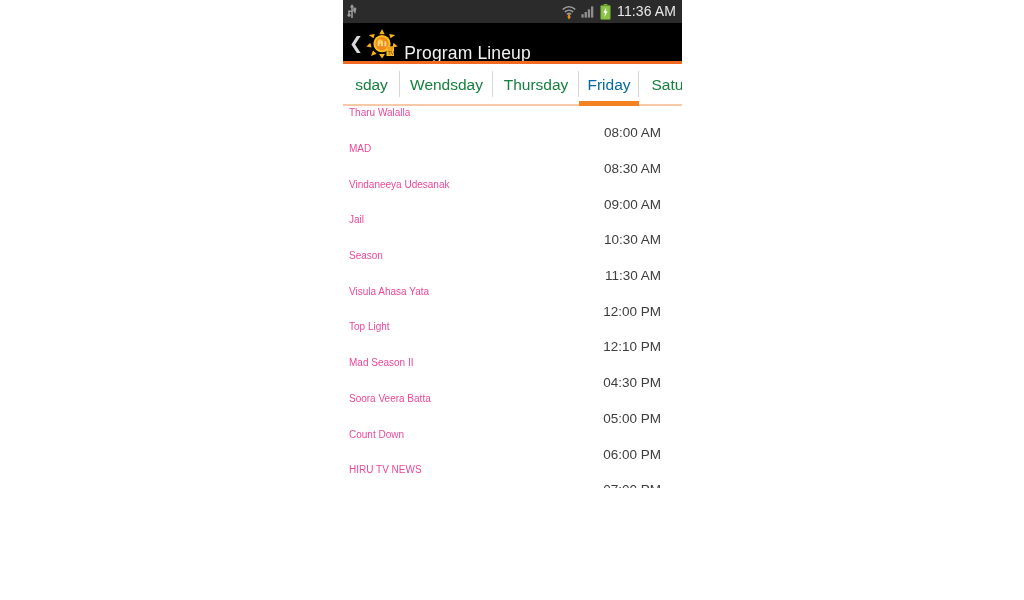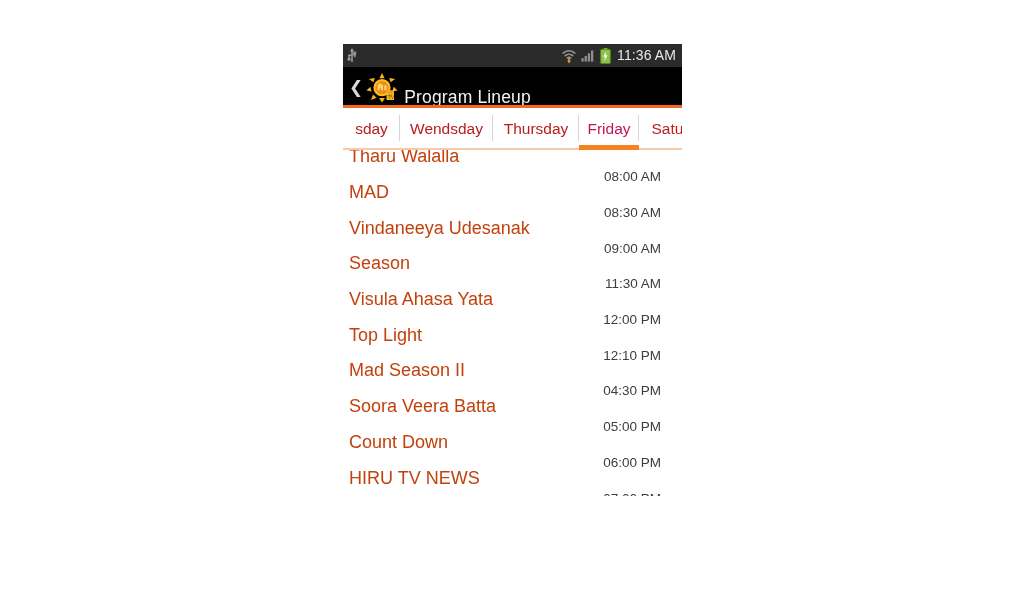--- a/index.html
+++ b/index.html
@@ -32,21 +32,20 @@
 
   
   #status-bar {
     position: relative;
     height: 23px;
     background: #2b2b2b;
     display: flex;
     align-items: center;
     padding: 0 6px 0 3px;
     box-sizing: border-box;
-    margin-top: 44px;
   }
   #status-left { display: flex; align-items: center; gap: 4px; flex: 0 0 auto; }
   #status-right {
     margin-left: auto;
     display: flex;
     align-items: center;
     gap: 4px;
   }
   .sb-icon { display: block; }
   #clock {
@@ -114,26 +113,26 @@
     position: relative;
     display: flex;
     align-items: center;
     justify-content: center;
     box-sizing: border-box;
     flex: 0 0 auto;
     cursor: default;
   }
   .tab-label {
     font-size: 15.5px;
-    color: #b91c1c;
+    color: #15803d;
     white-space: nowrap;
     font-family: "Liberation Sans", sans-serif;
     padding: 0 11px;
   }
-  .tab.selected .tab-label { color: #be185d; }
+  .tab.selected .tab-label { color: #0369a1; }
   .tab-divider {
     position: absolute;
     right: 0;
     top: 7px;
     bottom: 9px;
     width: 1px;
     background: #d6d6d6;
   }
   .tab-indicator {
     position: absolute;
@@ -161,22 +160,22 @@
   }
   .list-row {
     position: relative;
     height: 35.7px;
     display: flex;
     align-items: center;
     padding: 0 21px 0 6px;
     box-sizing: border-box;
   }
   .row-title {
-    font-size: 18px;
-    color: #c2410c;
+    font-size: 10px;
+    color: #ec4899;
     white-space: nowrap;
     font-family: "Liberation Sans", sans-serif;
   }
   .row-time {
     margin-left: auto;
     font-size: 13.5px;
     color: #3d3d3d;
     white-space: nowrap;
     font-family: "Liberation Sans", sans-serif;
     margin-top: 40px;
@@ -305,20 +304,24 @@
           </div>
           <div class="list-row">
             <span class="row-title">MAD</span>
             <span class="row-time">08:30 AM</span>
           </div>
           <div class="list-row">
             <span class="row-title">Vindaneeya Udesanak</span>
             <span class="row-time">09:00 AM</span>
           </div>
           <div class="list-row">
+            <span class="row-title">Jail</span>
+            <span class="row-time">10:30 AM</span>
+          </div>
+          <div class="list-row">
             <span class="row-title">Season</span>
             <span class="row-time">11:30 AM</span>
           </div>
           <div class="list-row">
             <span class="row-title">Visula Ahasa Yata</span>
             <span class="row-time">12:00 PM</span>
           </div>
           <div class="list-row">
             <span class="row-title">Top Light</span>
             <span class="row-time">12:10 PM</span>

